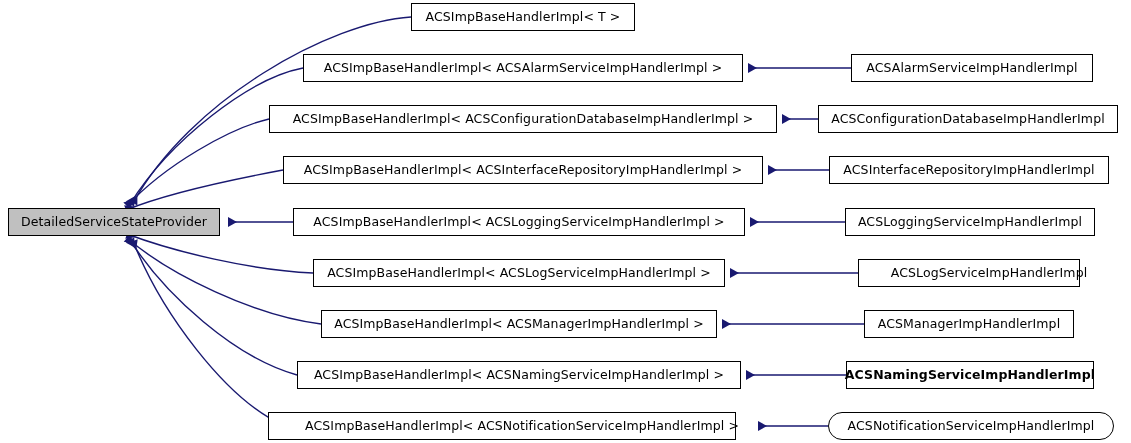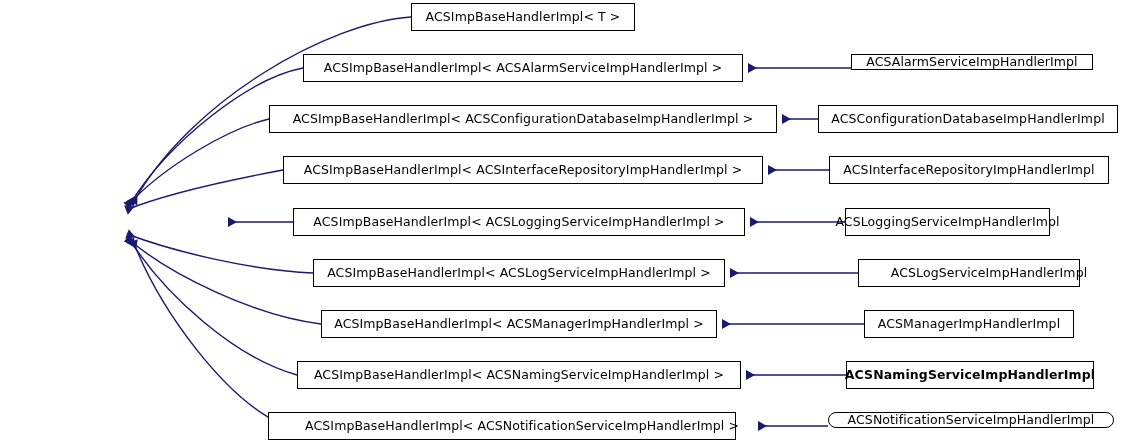--- a/index.html
+++ b/index.html
@@ -77,20 +77,23 @@
       <path d="M818,119 L782,119"></path>
       <path d="M829,170 L768,170"></path>
       <path d="M845,222 L750,222"></path>
       <path d="M858,273 L730,273"></path>
       <path d="M864,324 L722,324"></path>
       <path d="M846,375 L746,375"></path>
       <path d="M828,426 L758,426"></path>
     </g>
   </svg>
 
+  <div class="node base" id="base-node" style="left: 8px; top: 208px; width: 212px; height: 28px;">
+    <span class="node-label">DetailedServiceStateProvider</span>
+  </div>
 
   <div id="middle-column">
       <div class="node" style="left: 411px; top: 3px; width: 224px; height: 28px;">
         <span class="node-label">ACSImpBaseHandlerImpl&lt; T &gt;</span>
       </div>
       <div class="node" style="left: 303px; top: 54px; width: 440px; height: 28px;">
         <span class="node-label">ACSImpBaseHandlerImpl&lt; ACSAlarmServiceImpHandlerImpl &gt;</span>
       </div>
       <div class="node" style="left: 269px; top: 105px; width: 508px; height: 28px;">
         <span class="node-label">ACSImpBaseHandlerImpl&lt; ACSConfigurationDatabaseImpHandlerImpl &gt;</span>
@@ -108,39 +111,39 @@
         <span class="node-label">ACSImpBaseHandlerImpl&lt; ACSManagerImpHandlerImpl &gt;</span>
       </div>
       <div class="node" style="left: 297px; top: 361px; width: 444px; height: 28px; justify-content: center;">
         <span class="node-label">ACSImpBaseHandlerImpl&lt; ACSNamingServiceImpHandlerImpl &gt;</span>
       </div>
       <div class="node" style="left: 268px; top: 412px; width: 468px; height: 28px; padding-left: 40px;">
         <span class="node-label">ACSImpBaseHandlerImpl&lt; ACSNotificationServiceImpHandlerImpl &gt;</span>
       </div>
     </div>
   <div id="right-column">
-      <div class="node" style="left: 851px; top: 54px; width: 242px; height: 16px;">
+      <div class="node" style="left: 851px; top: 54px; width: 242px; height: 28px;">
         <span class="node-label">ACSAlarmServiceImpHandlerImpl</span>
       </div>
       <div class="node" style="left: 818px; top: 105px; width: 300px; height: 28px;">
         <span class="node-label">ACSConfigurationDatabaseImpHandlerImpl</span>
       </div>
       <div class="node" style="left: 829px; top: 156px; width: 280px; height: 28px;">
         <span class="node-label">ACSInterfaceRepositoryImpHandlerImpl</span>
       </div>
-      <div class="node" style="left: 845px; top: 208px; width: 205px; height: 28px;">
+      <div class="node" style="left: 845px; top: 208px; width: 250px; height: 28px;">
         <span class="node-label">ACSLoggingServiceImpHandlerImpl</span>
       </div>
       <div class="node" style="left: 858px; top: 259px; width: 222px; height: 28px; padding-left: 40px;">
         <span class="node-label">ACSLogServiceImpHandlerImpl</span>
       </div>
       <div class="node" style="left: 864px; top: 310px; width: 210px; height: 28px;">
         <span class="node-label">ACSManagerImpHandlerImpl</span>
       </div>
       <div class="node" style="left: 846px; top: 361px; width: 248px; height: 28px; font-weight: bold;">
         <span class="node-label">ACSNamingServiceImpHandlerImpl</span>
       </div>
-      <div class="node" style="left: 828px; top: 412px; width: 286px; height: 16px; border-radius: 14px;">
+      <div class="node" style="left: 828px; top: 412px; width: 286px; height: 28px; border-radius: 14px;">
         <span class="node-label">ACSNotificationServiceImpHandlerImpl</span>
       </div>
     </div>
 
 </div>
 
 </body></html>

